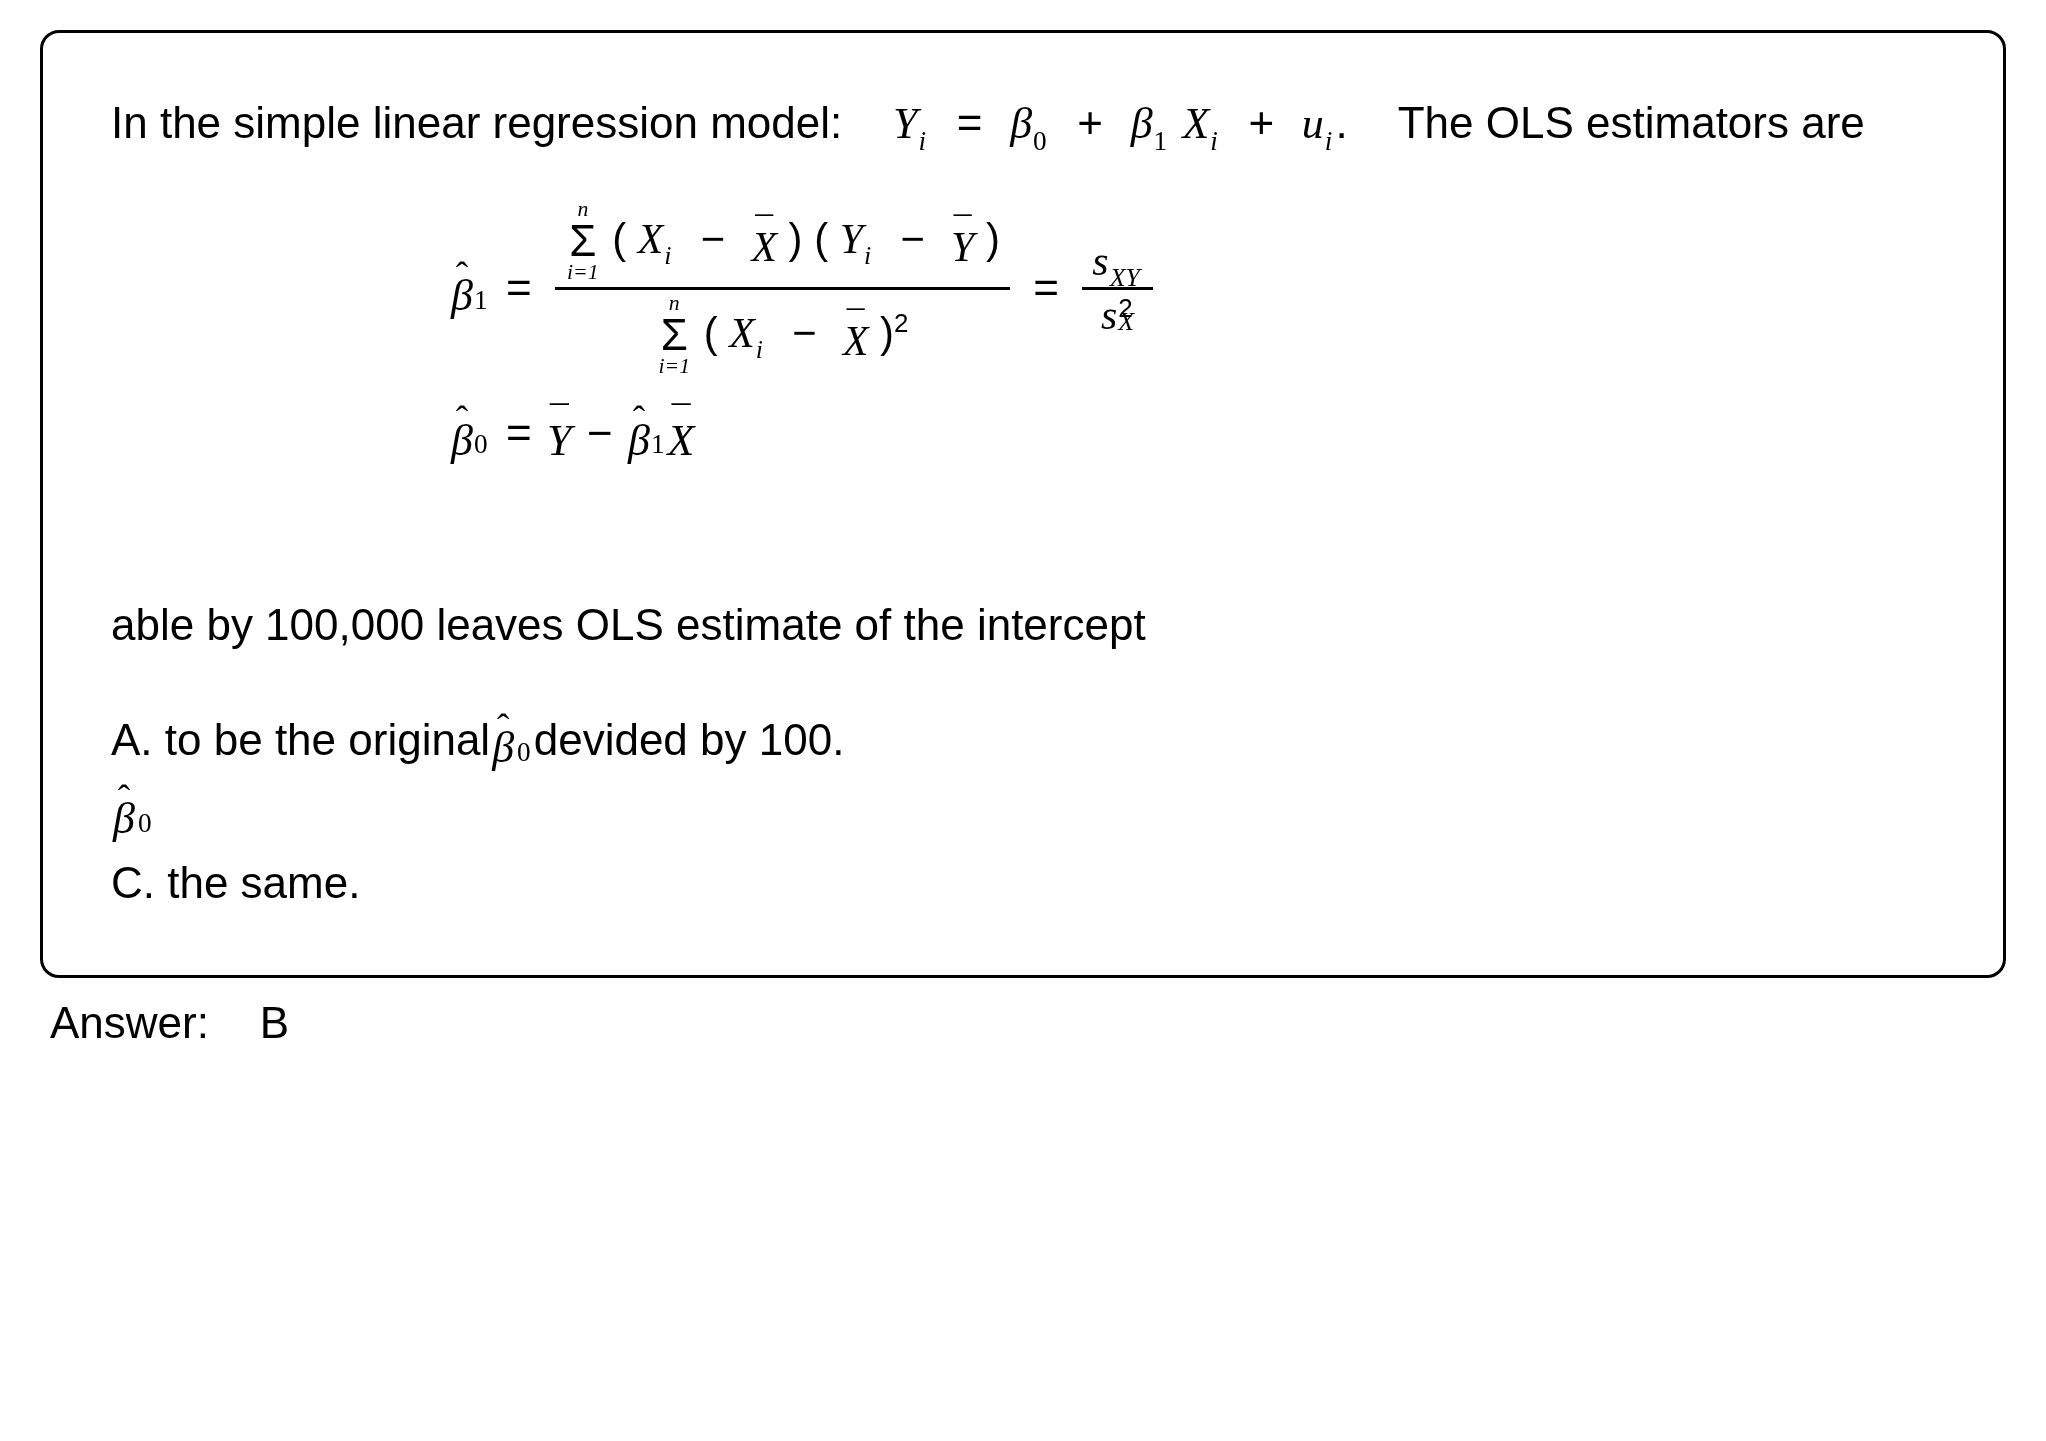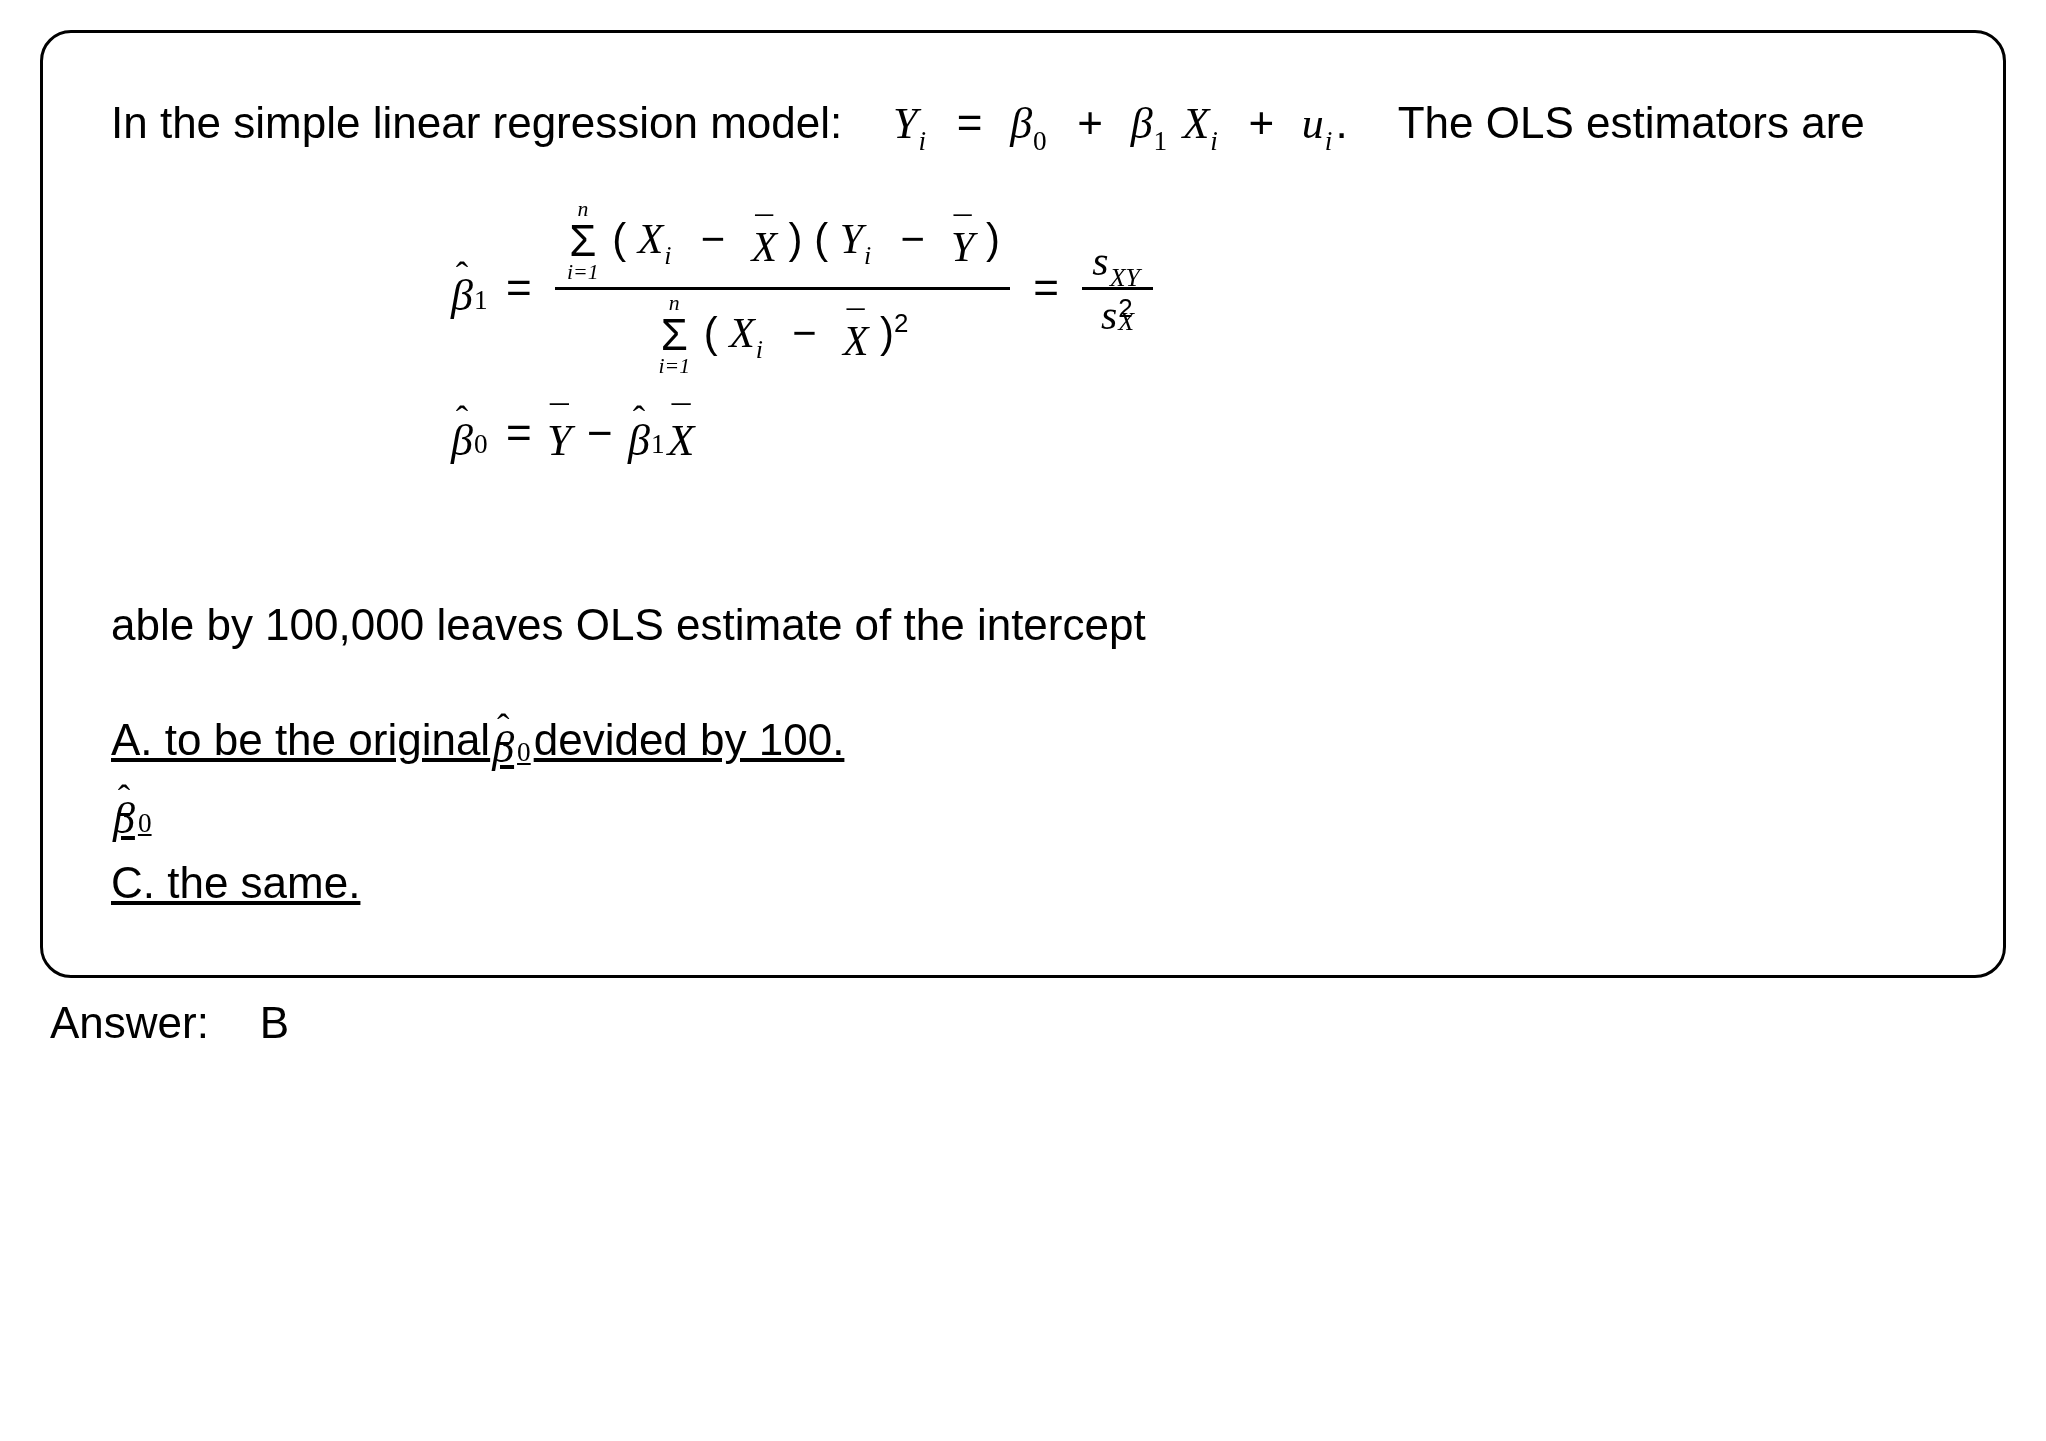--- a/index.html
+++ b/index.html
@@ -11,21 +11,21 @@
     font-family: "Helvetica Neue", Helvetica, Arial, sans-serif;
     color: #000;
     width: 2046px;
     height: 1441px;
     position: relative;
     box-sizing: border-box;
     padding: 30px 40px;
   }
   .frame {
     border: 3px solid #000;
-    border-radius: 31px;
+    border-radius: 19px;
     padding: 48px 68px 48px 68px;
     box-sizing: border-box;
     width: 100%;
   }
   .para {
     font-size: 44px;
     line-height: 1.9;
     text-align: justify;
     margin: 0 0 30px 0;
   }
@@ -130,21 +130,20 @@
   }
   .options {
     font-size: 44px;
     line-height: 2.0;
     margin: 10px 0 0 0;
   }
   .opt-line {
     display: flex;
     align-items: center;
     flex-wrap: nowrap;
-    text-decoration: underline;
   }
   .answer {
     margin-top: 20px;
     margin-left: 10px;
     font-size: 44px;
   }
   .gap { display:inline-block; width:0.35em; }
   .bgap { display:inline-block; width:0.6em; }
 </style>
 </head>

